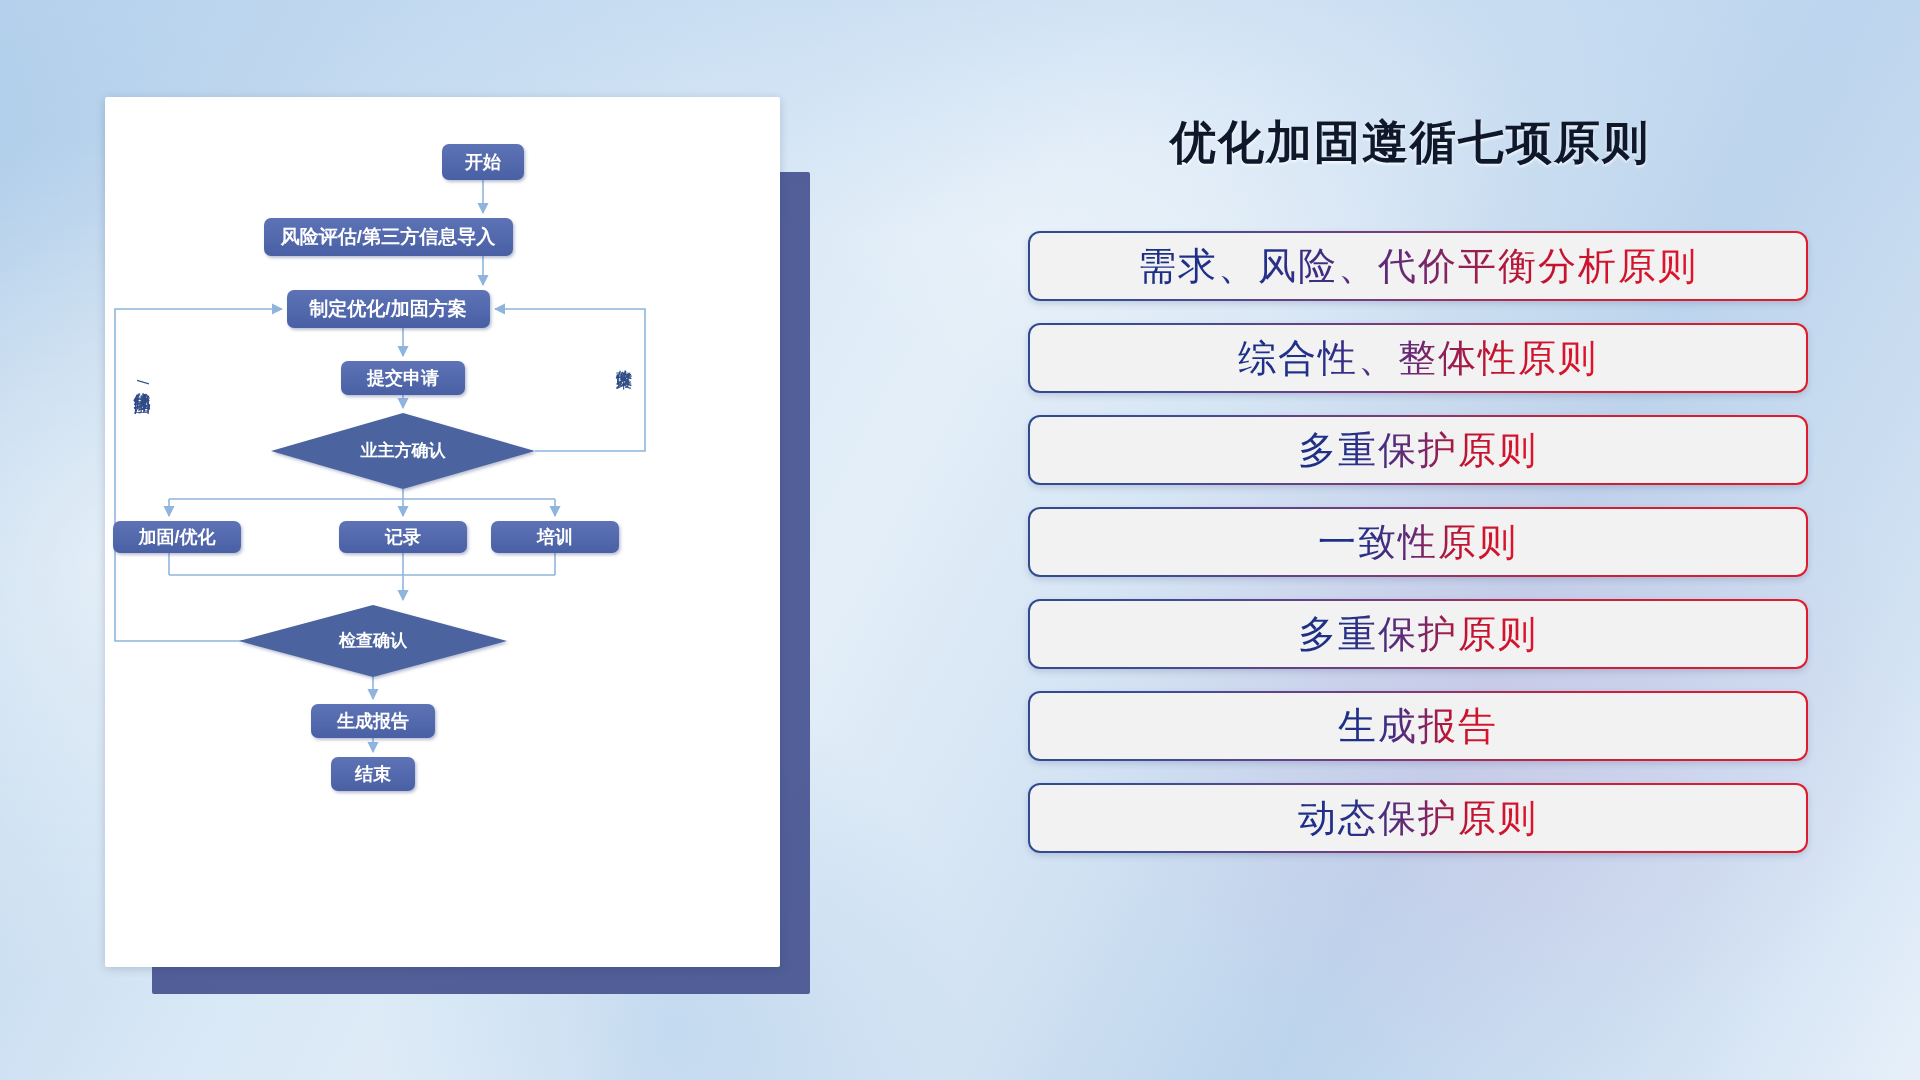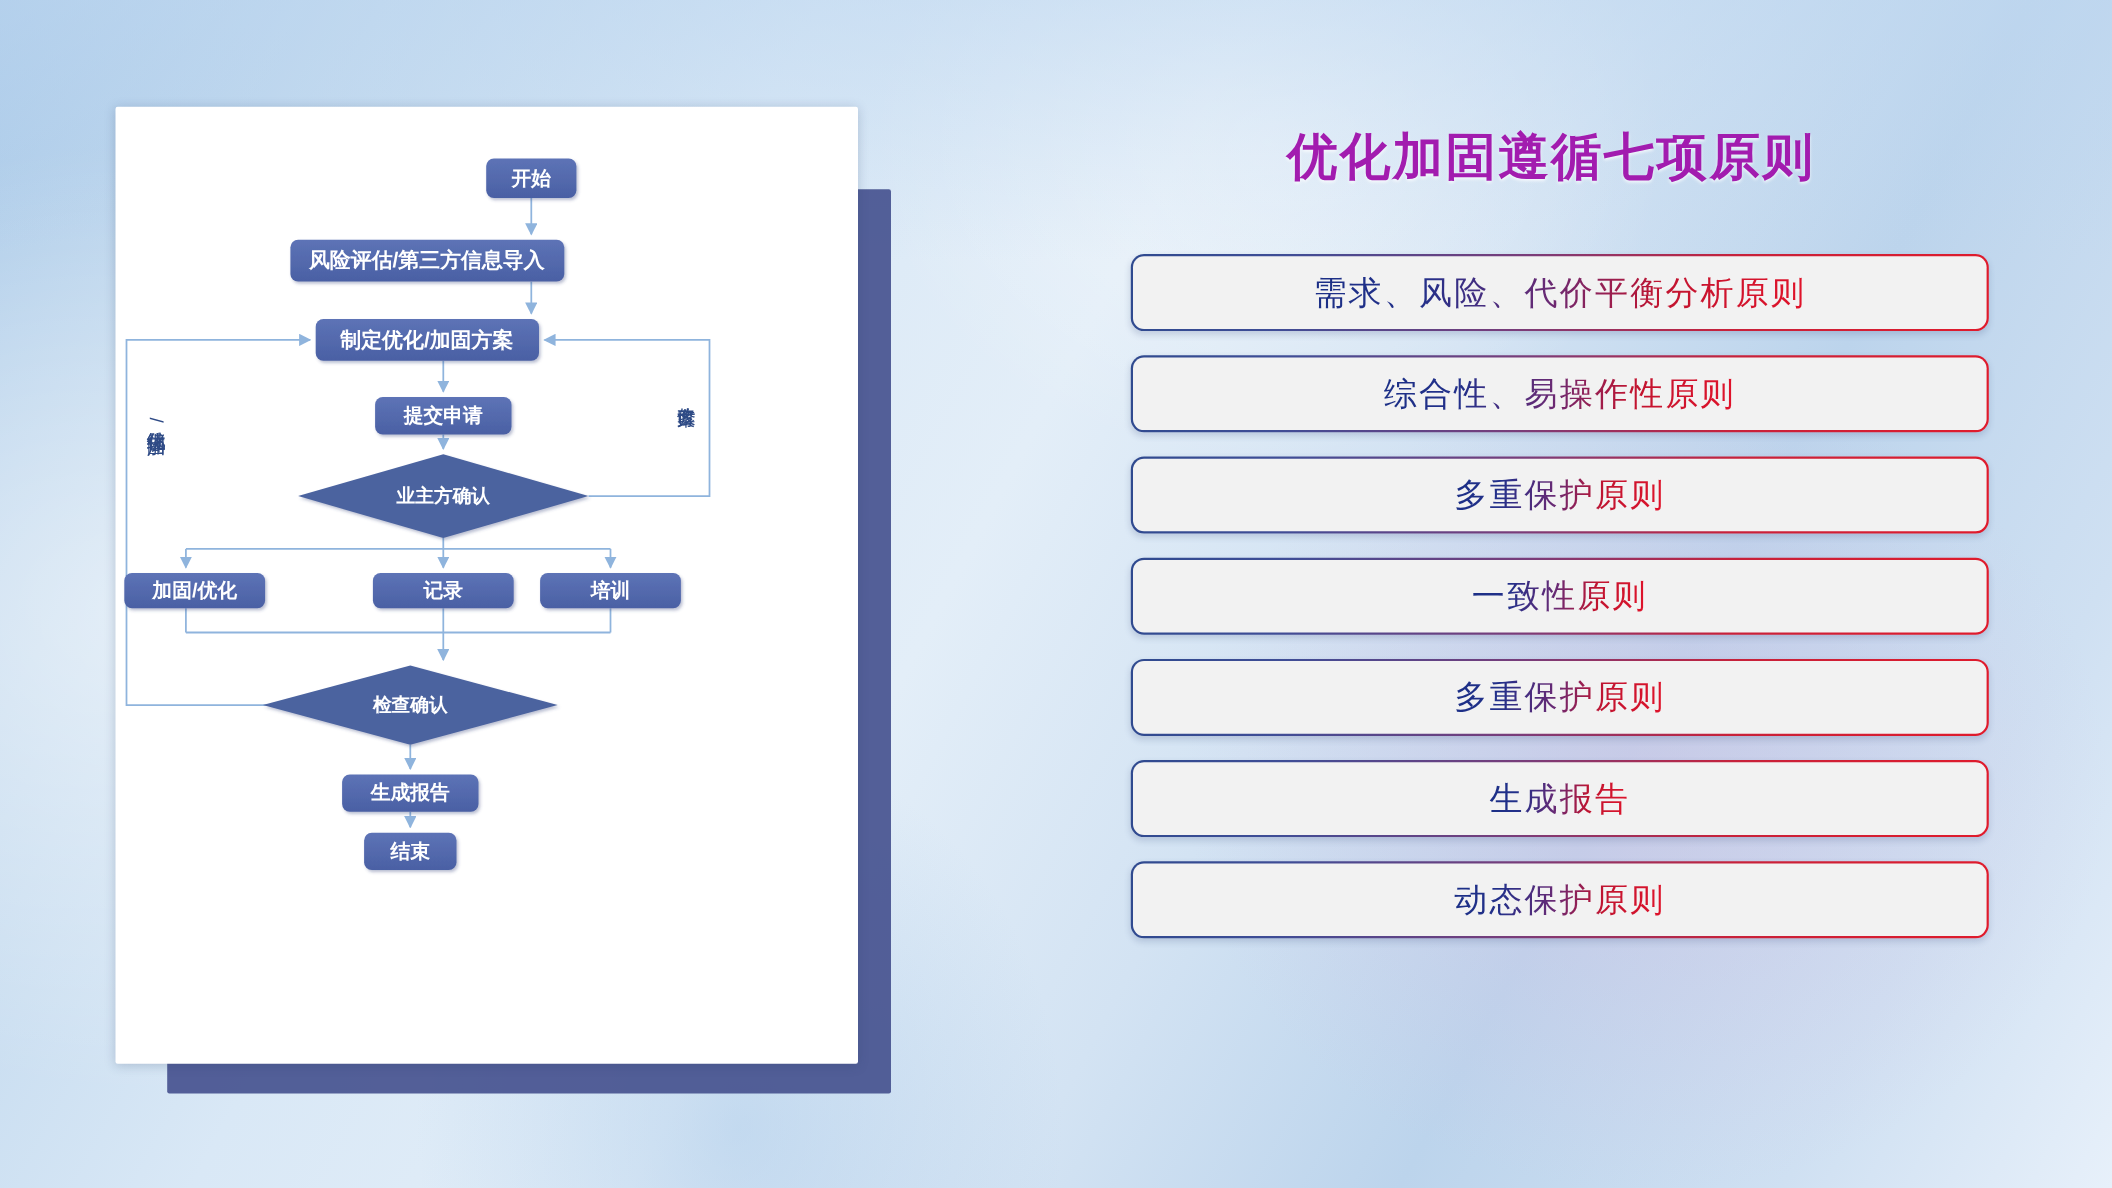--- a/index.html
+++ b/index.html
@@ -41,40 +41,40 @@
     fill:#2f4b86;font-weight:normal;text-anchor:middle;
     dominant-baseline:middle;font-size:17px;
   }
 
   
   #right-panel{position:absolute;left:1000px;top:70px;width:820px;height:960px;}
   #panel-title{
     position:absolute;left:0;top:42px;width:820px;
     text-align:center;
     font-size:46px;font-weight:bold;letter-spacing:2px;
-    color:#a21caf;
+    color:#0f172a;
     text-shadow:0 2px 3px rgba(255,255,255,.75);
     white-space:nowrap;
   }
   #cards{position:absolute;left:28px;top:161px;width:780px;}
   .card{
     position:relative;
     height:66px;margin-bottom:22px;
     border-radius:12px;
     padding:2px;
     background:linear-gradient(100deg,#2f4a8f 0%,#3f4d96 18%,#7a3c79 46%,#c8213a 70%,#e01b2c 100%);
     box-shadow:0 3px 6px rgba(60,80,130,.20);
   }
   .card-inner{
     height:100%;border-radius:10px;
     background:#f2f2f2;
     display:flex;align-items:center;justify-content:center;
   }
   .card-label{
-    font-size:30px;font-weight:normal;letter-spacing:2px;
+    font-size:38px;font-weight:normal;letter-spacing:2px;
     background:linear-gradient(95deg,#1b2f86 0%,#23308a 22%,#6a2a74 48%,#c01430 70%,#e1132a 100%);
     -webkit-background-clip:text;background-clip:text;
     -webkit-text-fill-color:transparent;color:transparent;
     white-space:nowrap;
   }
 </style>
 </head>
 <body>
 
 <div id="bg">
@@ -203,21 +203,21 @@
   <div id="cards">
 
     <div class="card">
       <div class="card-inner">
         <span class="card-label">需求、风险、代价平衡分析原则</span>
       </div>
     </div>
 
     <div class="card">
       <div class="card-inner">
-        <span class="card-label">综合性、易操作性原则</span>
+        <span class="card-label">综合性、整体性原则</span>
       </div>
     </div>
 
     <div class="card">
       <div class="card-inner">
         <span class="card-label">多重保护原则</span>
       </div>
     </div>
 
     <div class="card">

